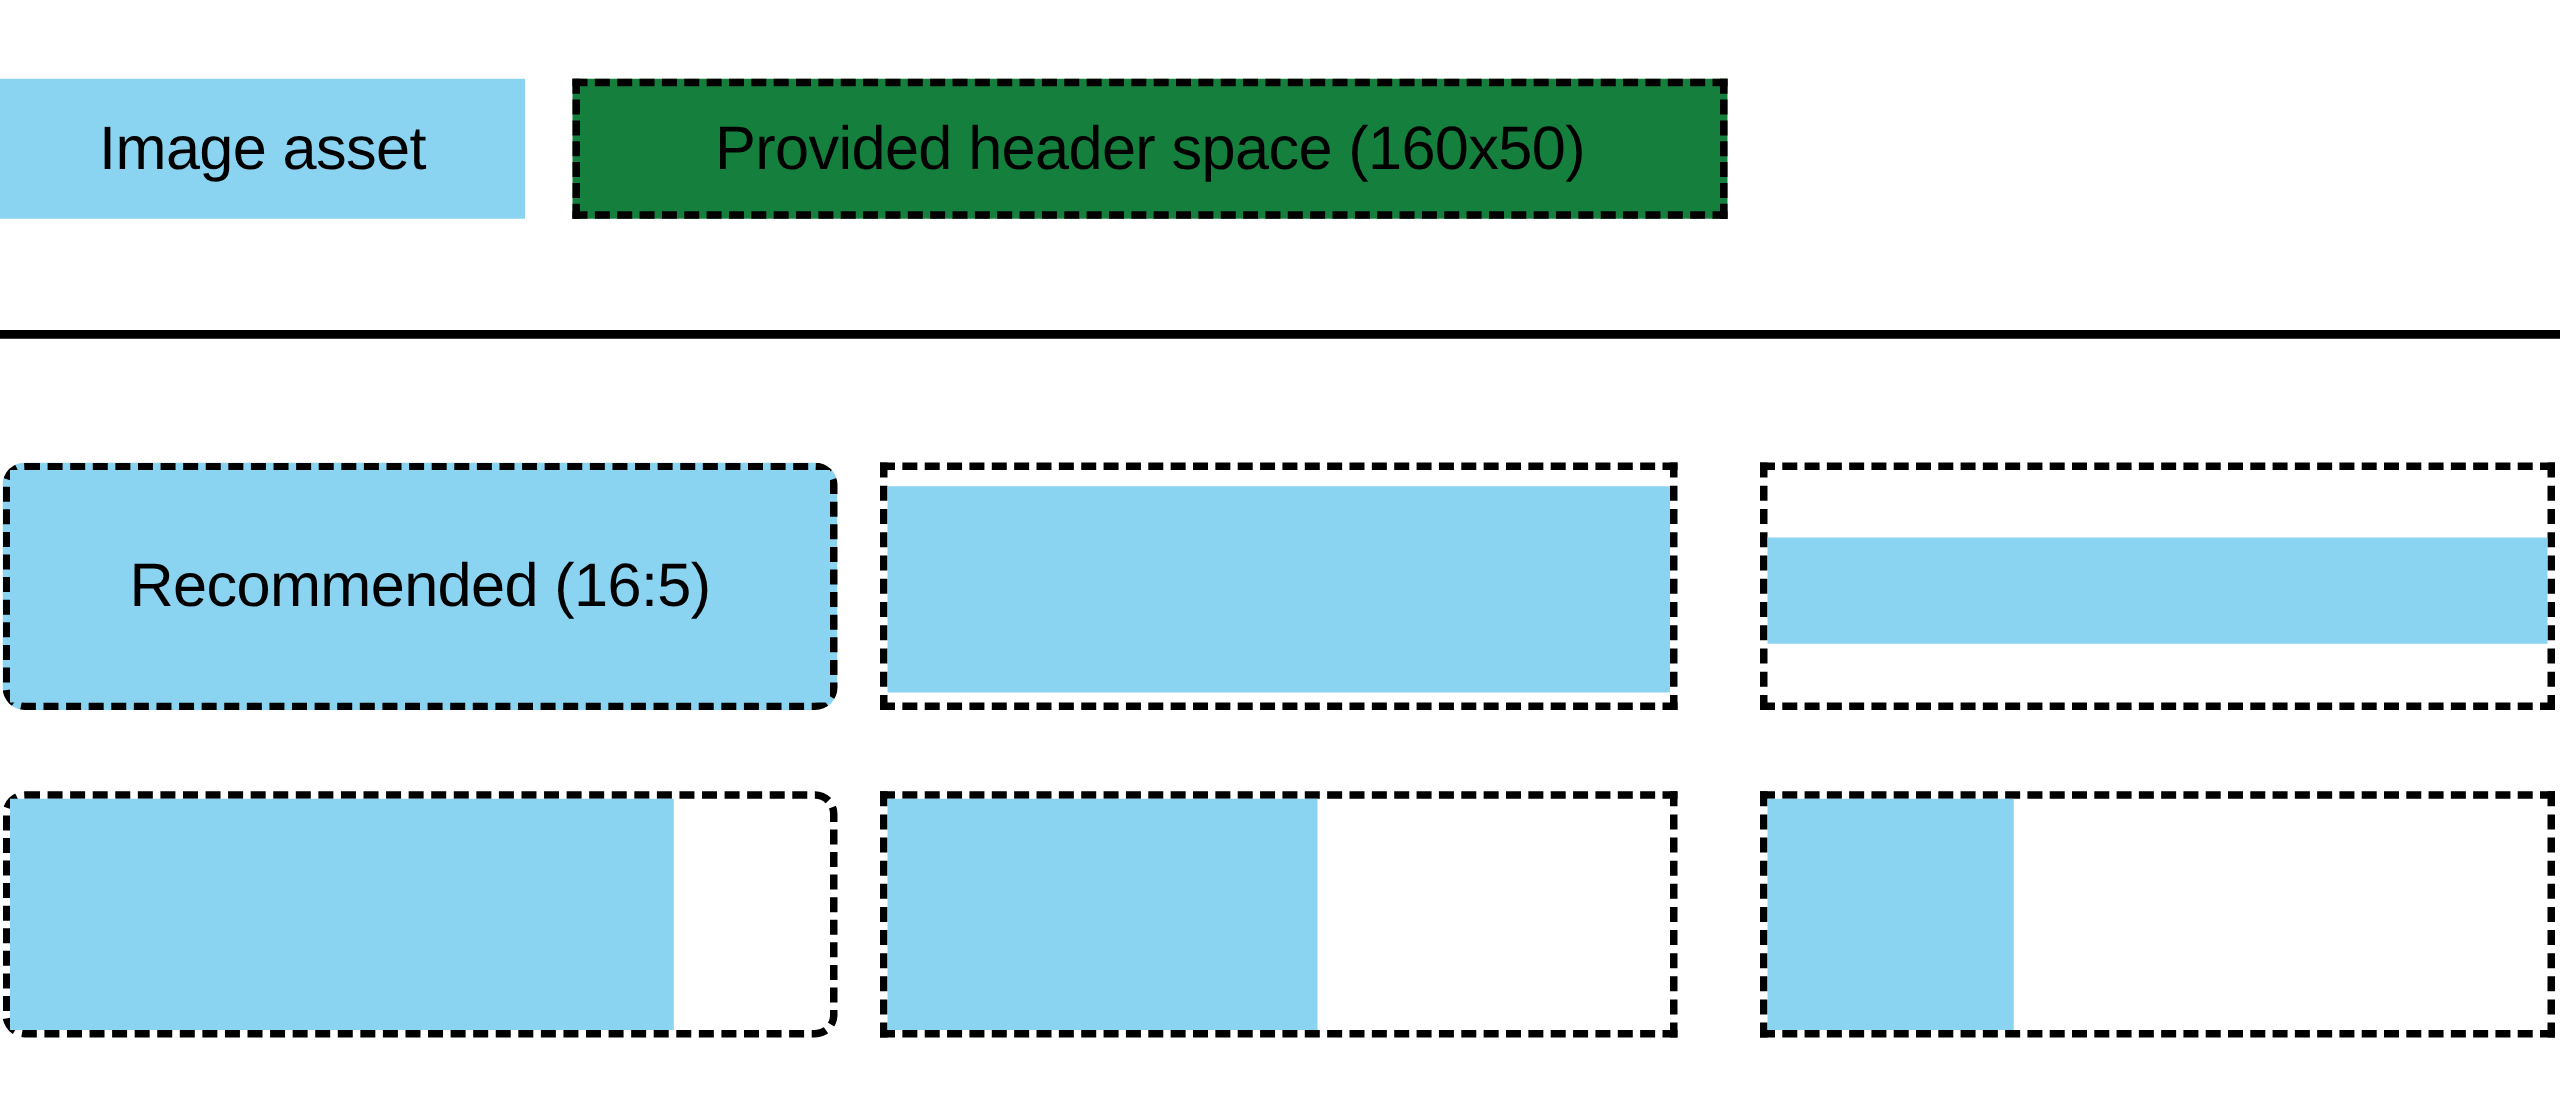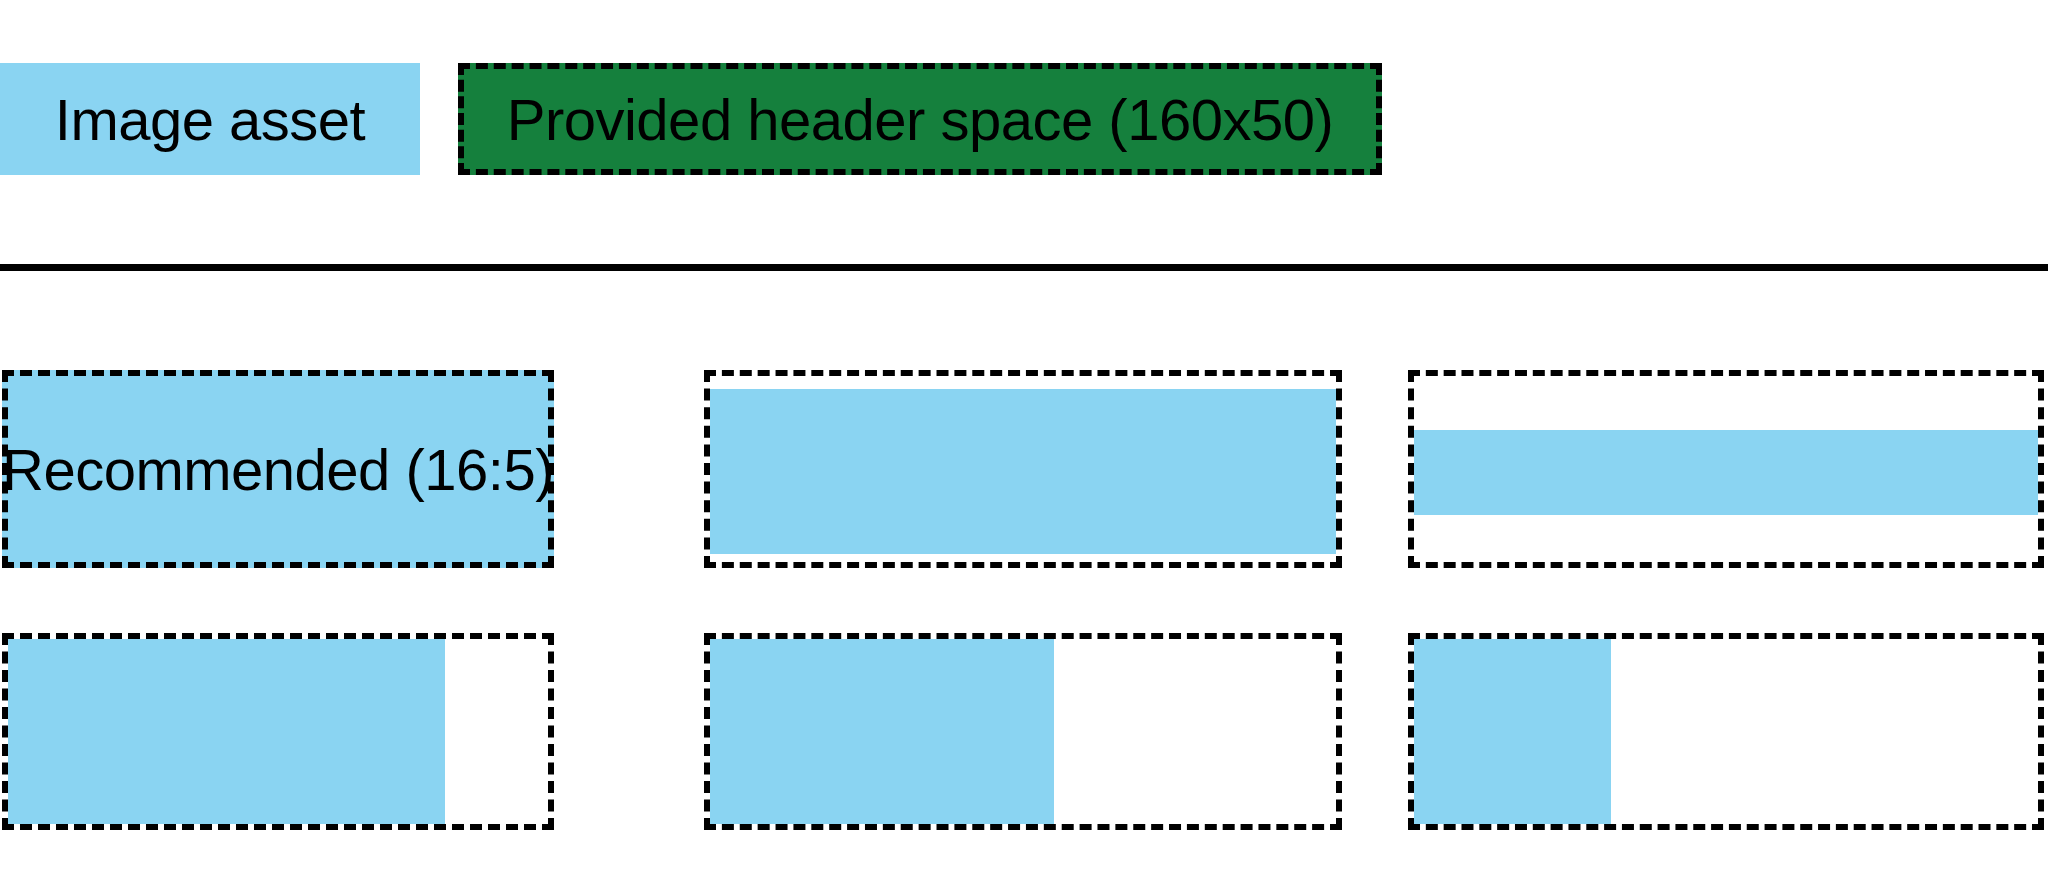--- a/index.html
+++ b/index.html
@@ -22,38 +22,38 @@
     display: flex; align-items: center; justify-content: center;
   }
   .legend-box {
     position: absolute; left: 458px; top: 63px;
     width: 924px; height: 112px;
     border: 6px dashed #000000;
     background: #15803d;
     display: flex; align-items: center; justify-content: center;
   }
   .label {
-    font-size: 58px;
+    font-size: 49px;
     font-weight: 500;
     letter-spacing: -0.5px;
     white-space: nowrap;
   }
   
   .divider {
     position: absolute; left: 0; top: 264px;
     width: 2048px; height: 7px;
   }
   
   .cell {
     position: absolute;
     border: 6px dashed #000000;
   }
   .r1 { top: 370px; height: 198px; }
   .r2 { top: 633px; height: 197px; }
-  .c1 { left: 2px;    width: 552px; }
+  .c1 { left: 2px;    width: 668px; border-radius: 18px; }
   .c2 { left: 704px;  width: 638px; }
   .c3 { left: 1408px; width: 636px; }
   .fill { position: absolute; }
   .cell-label-wrap {
     position: absolute; inset: 0;
     display: flex; align-items: center; justify-content: center;
   }
 </style>
 </head>
 <body>

